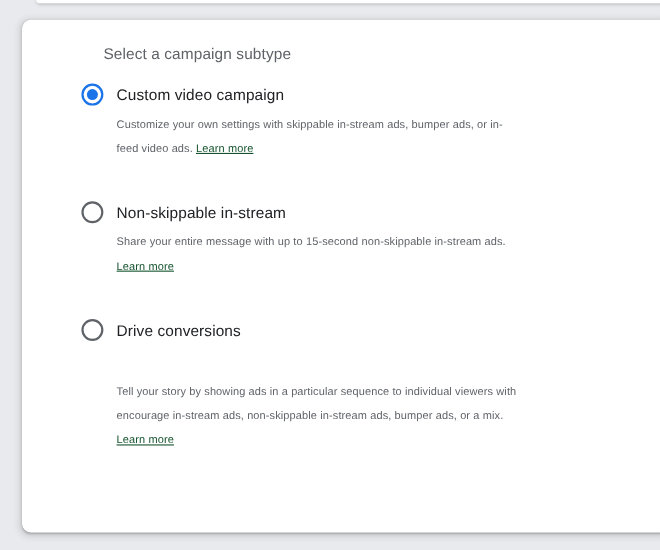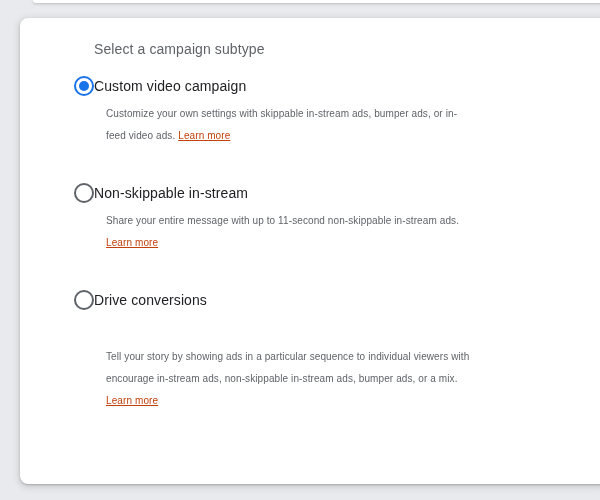--- a/index.html
+++ b/index.html
@@ -46,20 +46,21 @@
   }
 
   .options { margin-top: 18px; }
 
   .option { margin-left: 16px; }
   .option + .option { margin-top: 36px; }
 
   .option-head {
     display: flex;
     align-items: center;
+    gap: 12px;
     height: 20px;
     cursor: pointer;
   }
 
   .radio {
     position: relative;
     width: 20px;
     height: 20px;
     box-sizing: border-box;
     border: 2px solid #5f6368;
@@ -89,21 +90,21 @@
   .option-desc {
     margin: 7px 0 0 32px;
     font-size: 10px;
     line-height: 22px;
     color: #5f6368;
     letter-spacing: 0.1px;
   }
   .desc-line { white-space: nowrap; }
 
   .learn-more {
-    color: #c2410c;
+    color: #14532d;
     text-decoration: underline;
     cursor: pointer;
     text-align: right;
   }
 </style>
 </head>
 <body>
 
 <div class="stage">
 
@@ -127,21 +128,21 @@
           <div class="desc-line"><span>feed video ads. </span><a class="learn-more" href="#">Learn more</a></div>
         </div>
       </div>
 
       <div class="option">
         <div class="option-head">
           <span class="radio"></span>
           <span class="option-label">Non-skippable in-stream</span>
         </div>
         <div class="option-desc">
-          <div class="desc-line"><span>Share your entire message with up to 11-second non-skippable in-stream ads.</span></div>
+          <div class="desc-line"><span>Share your entire message with up to 15-second non-skippable in-stream ads.</span></div>
           <div class="desc-line"><a class="learn-more" href="#">Learn more</a></div>
         </div>
       </div>
 
       <div class="option">
         <div class="option-head">
           <span class="radio"></span>
           <span class="option-label">Drive conversions</span>
         </div>
       </div>

